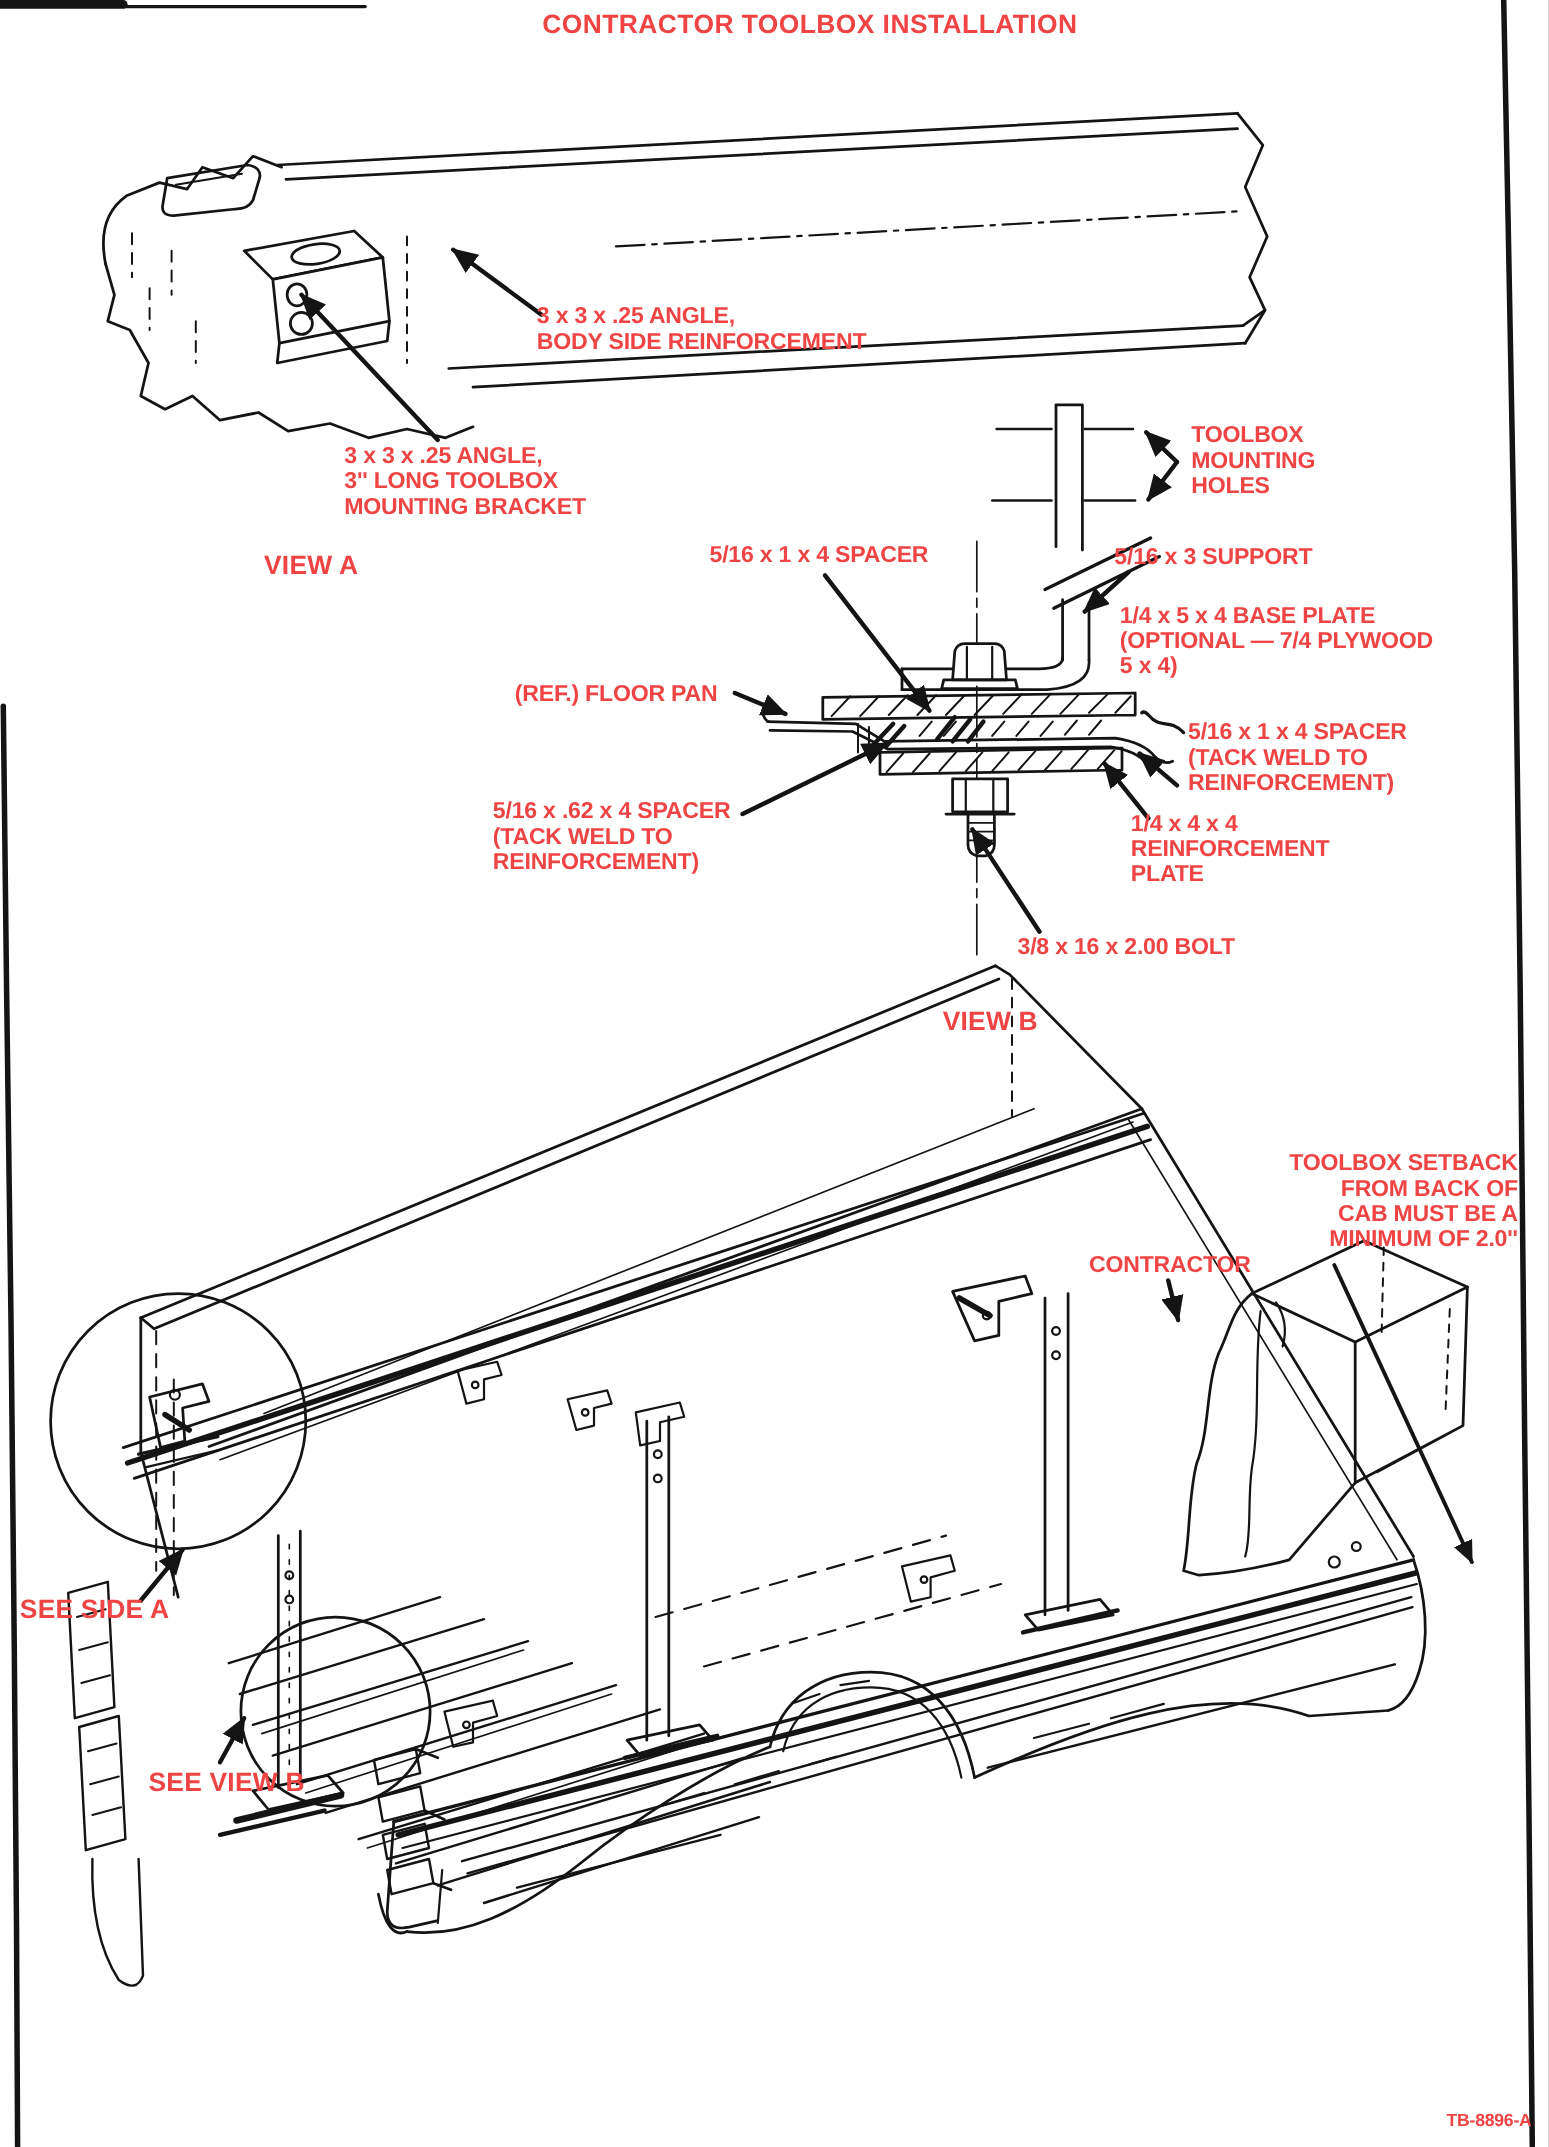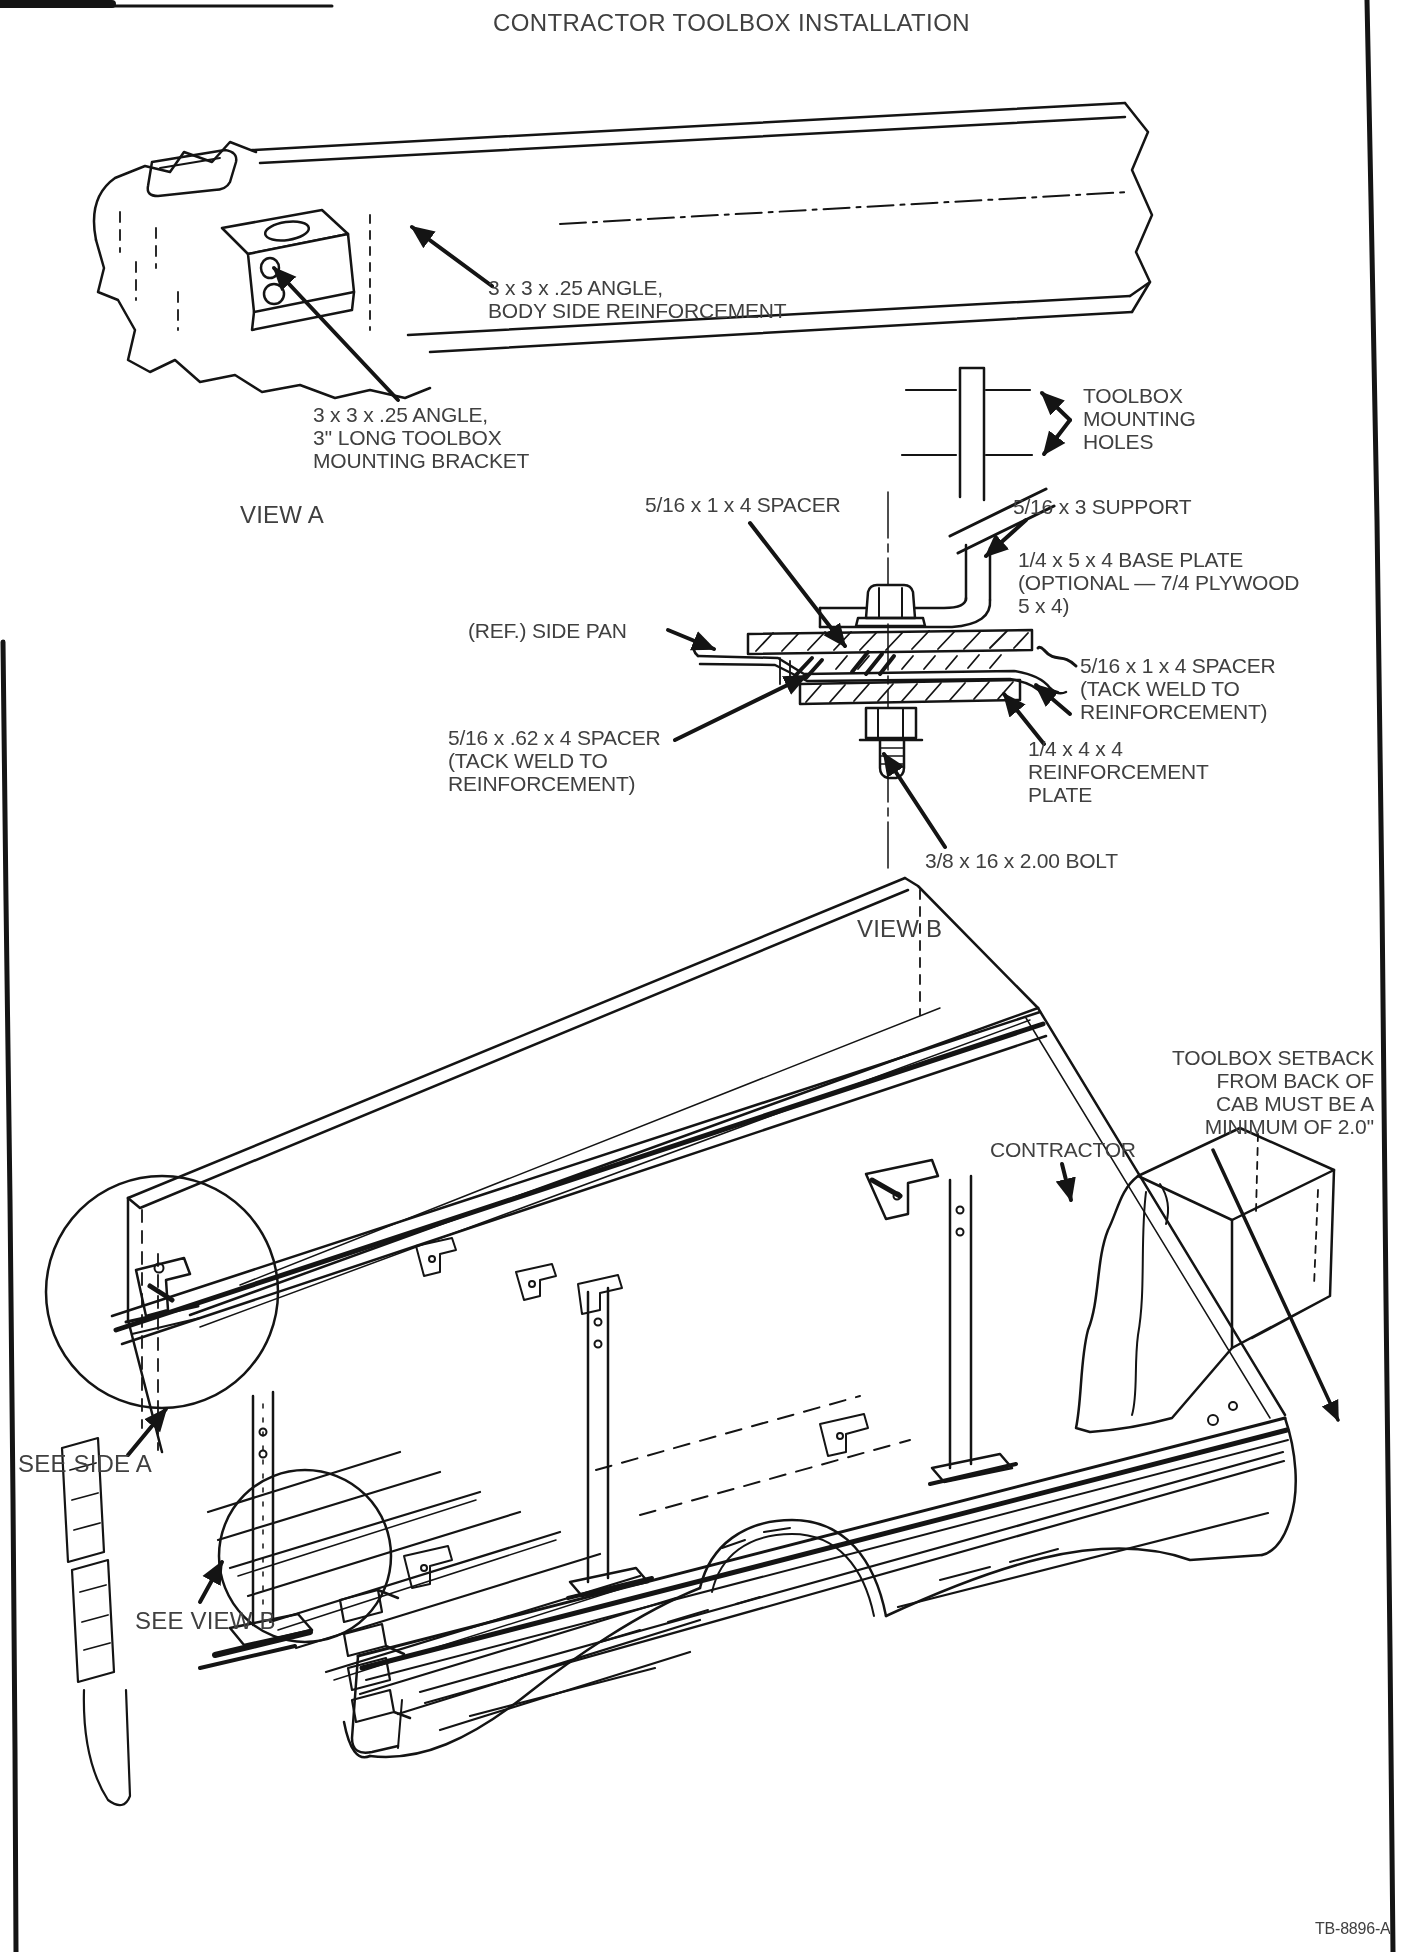--- a/index.html
+++ b/index.html
@@ -8,25 +8,25 @@
     width:1408px;height:1952px;
     background:#ffffff;
     overflow:hidden;
     font-family:"Liberation Sans","DejaVu Sans",sans-serif;
     color:#141414;
   }
   .art{position:absolute;left:0;top:0;}
   .lbl{
     position:absolute;
     font-size:21px;
-    font-weight:400;
+    font-weight:700;
     line-height:23px;
     letter-spacing:-0.2px;
     white-space:pre-line;
-    color:#404040;
+    color:#ef4444;
   }
   .title{font-size:24px;letter-spacing:0.4px;}
   .cap{font-size:24px;letter-spacing:0.2px;}
   .num{font-size:16px;margin-left:48px;}
 </style>
 </head>
 <body>
 
 <div class="page">
 
@@ -242,21 +242,21 @@
   <div class="lbl cap" style="left:240px;top:503px;">VIEW A</div>
 
   <div class="lbl" style="left:645px;top:493px;">5/16 x 1 x 4 SPACER</div>
   <div class="lbl" style="left:1013px;top:495px;">5/16 x 3 SUPPORT</div>
   <div class="lbl" style="left:1083px;top:384px;">TOOLBOX
 MOUNTING
 HOLES</div>
   <div class="lbl" style="left:1018px;top:548px;">1/4 x 5 x 4 BASE PLATE
 (OPTIONAL — 7/4 PLYWOOD
 5 x 4)</div>
-  <div class="lbl" style="left:468px;top:619px;">(REF.) SIDE PAN</div>
+  <div class="lbl" style="left:468px;top:619px;">(REF.) FLOOR PAN</div>
   <div class="lbl" style="left:1080px;top:654px;">5/16 x 1 x 4 SPACER
 (TACK WELD TO
 REINFORCEMENT)</div>
   <div class="lbl" style="left:448px;top:726px;">5/16 x .62 x 4 SPACER
 (TACK WELD TO
 REINFORCEMENT)</div>
   <div class="lbl" style="left:1028px;top:737px;">1/4 x 4 x 4
 REINFORCEMENT
 PLATE</div>
   <div class="lbl" style="left:885px;top:849px;margin-left:40px;">3/8 x 16 x 2.00 BOLT</div>

